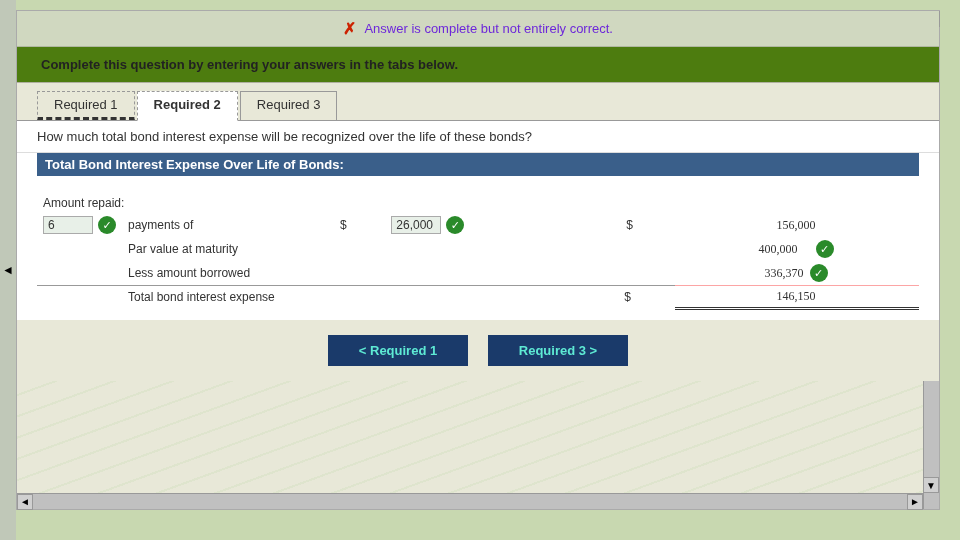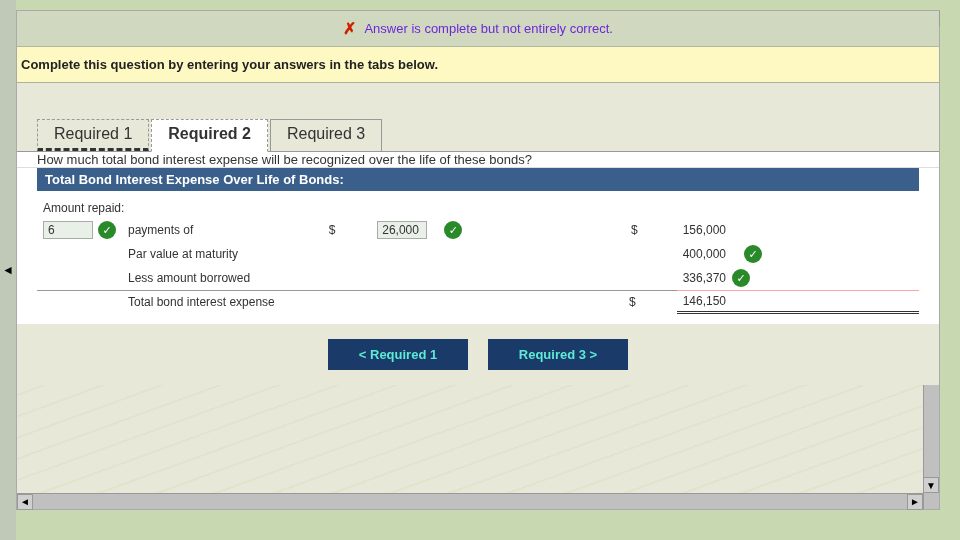--- a/index.html
+++ b/index.html
@@ -60,22 +60,22 @@
       font-weight: bold;
     }
 
     .alert-text {
       font-size: 13px;
       color: #6d28d9;
     }
 
     
     .instruction-bar {
-      background: #fef9c3;
-      padding: 10px 4px;
+      background: #4d7c0f;
+      padding: 10px 24px;
       border-bottom: 1px solid #b0b0a0;
     }
 
     .instruction-text {
       font-size: 13px;
       font-weight: bold;
       color: #222;
     }
 
     
@@ -86,43 +86,42 @@
       gap: 0;
       border-bottom: 1px solid #999;
     }
 
     .tab {
       padding: 5px 16px;
       border: 1px solid #999;
       border-bottom: none;
       background: #e8e8d8;
       cursor: pointer;
-      font-size: 16px;
+      font-size: 13px;
       color: #333;
       position: relative;
       margin-right: 2px;
-      margin-top: 28px;
     }
 
     .tab.active {
       background: #fff;
       font-weight: bold;
       border-bottom: 1px solid #fff;
       margin-bottom: -1px;
       z-index: 2;
     }
 
     .tab.dashed {
       border-style: dashed;
     }
 
     
     .question-area {
       background: #fff;
-      padding: 0 20px;
+      padding: 8px 20px;
       border-bottom: 1px solid #ddd;
     }
 
     .question-text {
       font-size: 13px;
       color: #333;
     }
 
     
     .table-container {
@@ -149,21 +148,21 @@
     table td {
       padding: 3px 6px;
       color: #333;
     }
 
     .border-top td {
       border-top: 1px solid #999;
     }
 
     .row-amount-repaid td {
-      padding-top: 10px;
+      padding-top: 20px;
     }
 
     .input-cell {
       display: inline-flex;
       align-items: center;
       background: #e8f0e8;
       border: 1px solid #aaa;
       padding: 1px 4px;
       min-width: 50px;
     }
@@ -175,22 +174,23 @@
       width: 18px;
       height: 18px;
       background: #2a8a2a;
       border-radius: 50%;
       color: white;
       font-size: 11px;
       margin-left: 3px;
     }
 
     .value-cell {
-      text-align: left;
+      text-align: center;
       padding-right: 8px;
+      font-family: Liberation Serif, serif;
     }
 
     
     .nav-buttons {
       display: flex;
       justify-content: center;
       gap: 20px;
       padding: 15px 20px;
       background: #e8e8d8;
     }
@@ -311,21 +311,21 @@
         <tr>
           <td style="width:80px; text-align:right;">
             <span style="display:inline-flex;align-items:center;gap:2px;">
               <span class="input-cell">6</span>
               <span class="check-circle">✓</span>
             </span>
           </td>
           <td>payments of</td>
           <td>$</td>
           <td>
-            <span style="display:inline-flex;align-items:flex-end;gap:14px;border-radius:7px;">
+            <span style="display:inline-flex;align-items:flex-end;gap:2px;border-radius:7px;">
               <span class="input-cell">26,000</span>
               <span class="check-circle">✓</span>
             </span>
           </td>
           <td style="padding-left:8px;">$</td>
           <td class="value-cell">156,000</td>
         </tr>
 
         <tr>
           <td></td>

